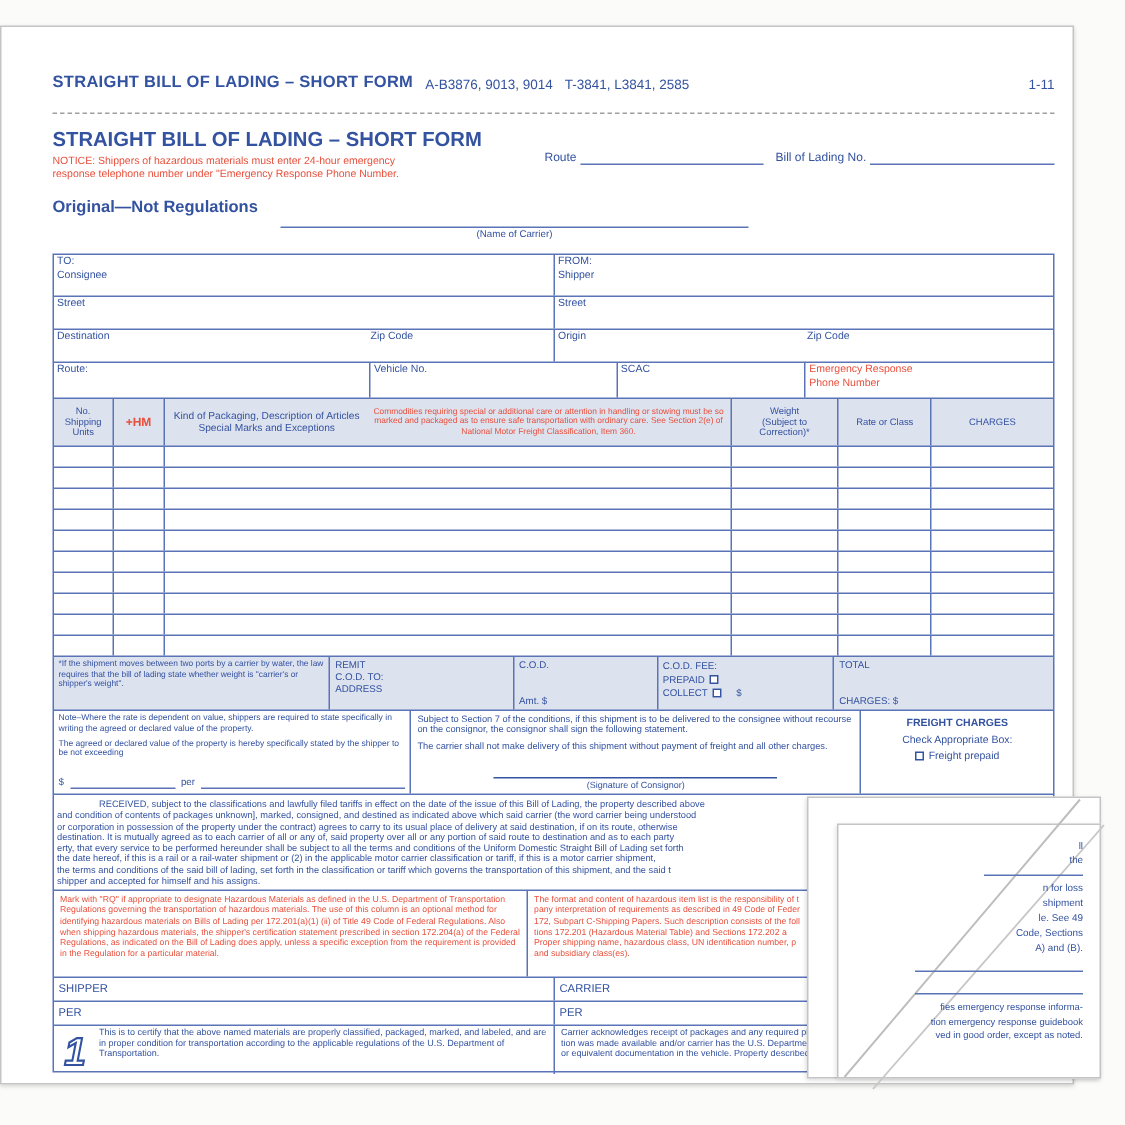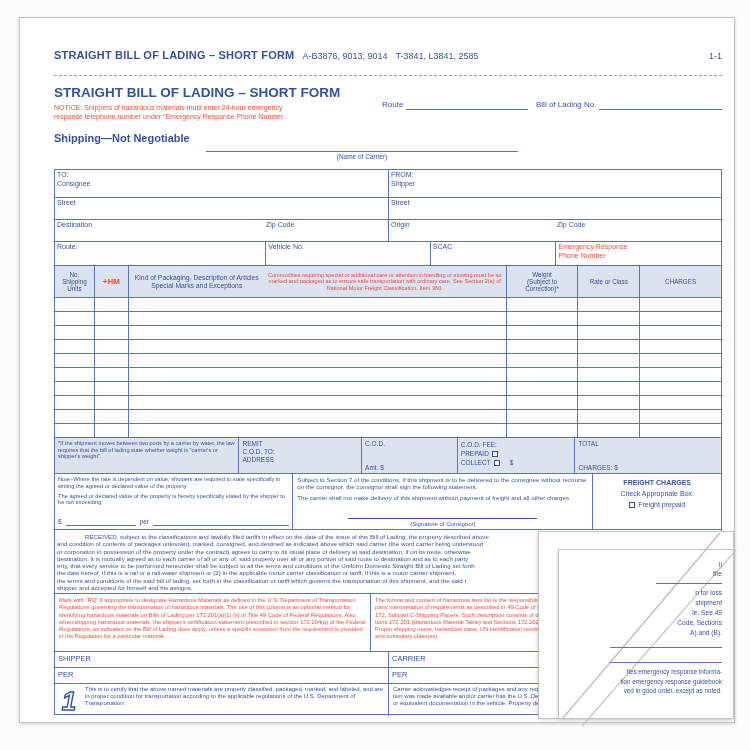--- a/index.html
+++ b/index.html
@@ -1,21 +1,21 @@
 <!DOCTYPE html>
 <html><head>
 <meta charset="utf-8">
 <style>
   :root{
     --blue:#3352a0; --line:#5b74b8; --fill:#dde2ef; --red:#e8503c; --edge:#c4c4c4;
   }
   *{box-sizing:border-box; margin:0; padding:0;}
   html,body{width:750px;height:750px;background:#fbfbfa;font-family:"Liberation Sans",sans-serif;color:var(--blue);}
   #stage{position:relative;width:750px;height:750px;overflow:hidden;}
-  .page{position:absolute;left:19px;top:17px;width:716px;height:706px;background:#fff;border:1px solid var(--edge);box-shadow:0 1px 3px rgba(0,0,0,.18);}
+  .page{position:absolute;left:0;top:17px;width:716px;height:706px;background:#fff;border:1px solid var(--edge);box-shadow:0 1px 3px rgba(0,0,0,.18);}
   .content{position:absolute;left:34px;top:0;width:668px;height:100%;}
   
   .strip{height:58px;border-bottom:1px dashed #a0a0a0;display:flex;align-items:flex-end;padding-bottom:14px;}
   .strip-title{font-size:11px;font-weight:bold;letter-spacing:.2px;}
   .strip-nums{font-size:9px;margin-left:8px;}
   .strip-code{margin-left:auto;font-size:9px;}
   
   .tblock{position:relative;height:93px;}
   .tb-title{position:absolute;left:0;top:9px;font-size:13.5px;font-weight:bold;}
   .tb-notice{position:absolute;left:0;top:27px;font-size:7px;line-height:9px;color:var(--red);}
@@ -106,30 +106,30 @@
 <body>
 
 <div id="stage">
   <div class="page">
     <div class="content">
 
       <div class="strip">
         <span class="strip-title">STRAIGHT BILL OF LADING – SHORT FORM</span>
         <span class="strip-nums">A-B3876, 9013, 9014</span>
         <span class="strip-nums">T-3841, L3841, 2585</span>
-        <span class="strip-code">1-1</span>
+        <span class="strip-code">1-11</span>
       </div>
 
       <div class="tblock">
         <div class="tb-title">STRAIGHT BILL OF LADING – SHORT FORM</div>
         <div class="tb-notice">
           <div>NOTICE: Shippers of hazardous materials must enter 24-hour emergency</div>
           <div>response telephone number under "Emergency Response Phone Number.</div>
         </div>
-        <div class="tb-orig">Shipping—Not Negotiable</div>
+        <div class="tb-orig">Original—Not Regulations</div>
         <div class="carrier-line"></div>
         <div class="carrier-label">(Name of Carrier)</div>
         <div class="ref-date">
           <span>Route</span>
           <span class="uline"></span>
         </div>
         <div class="ref-right">
           <div class="ref-row">
             <span>Bill of Lading No.</span>
             <span class="uline"></span>

